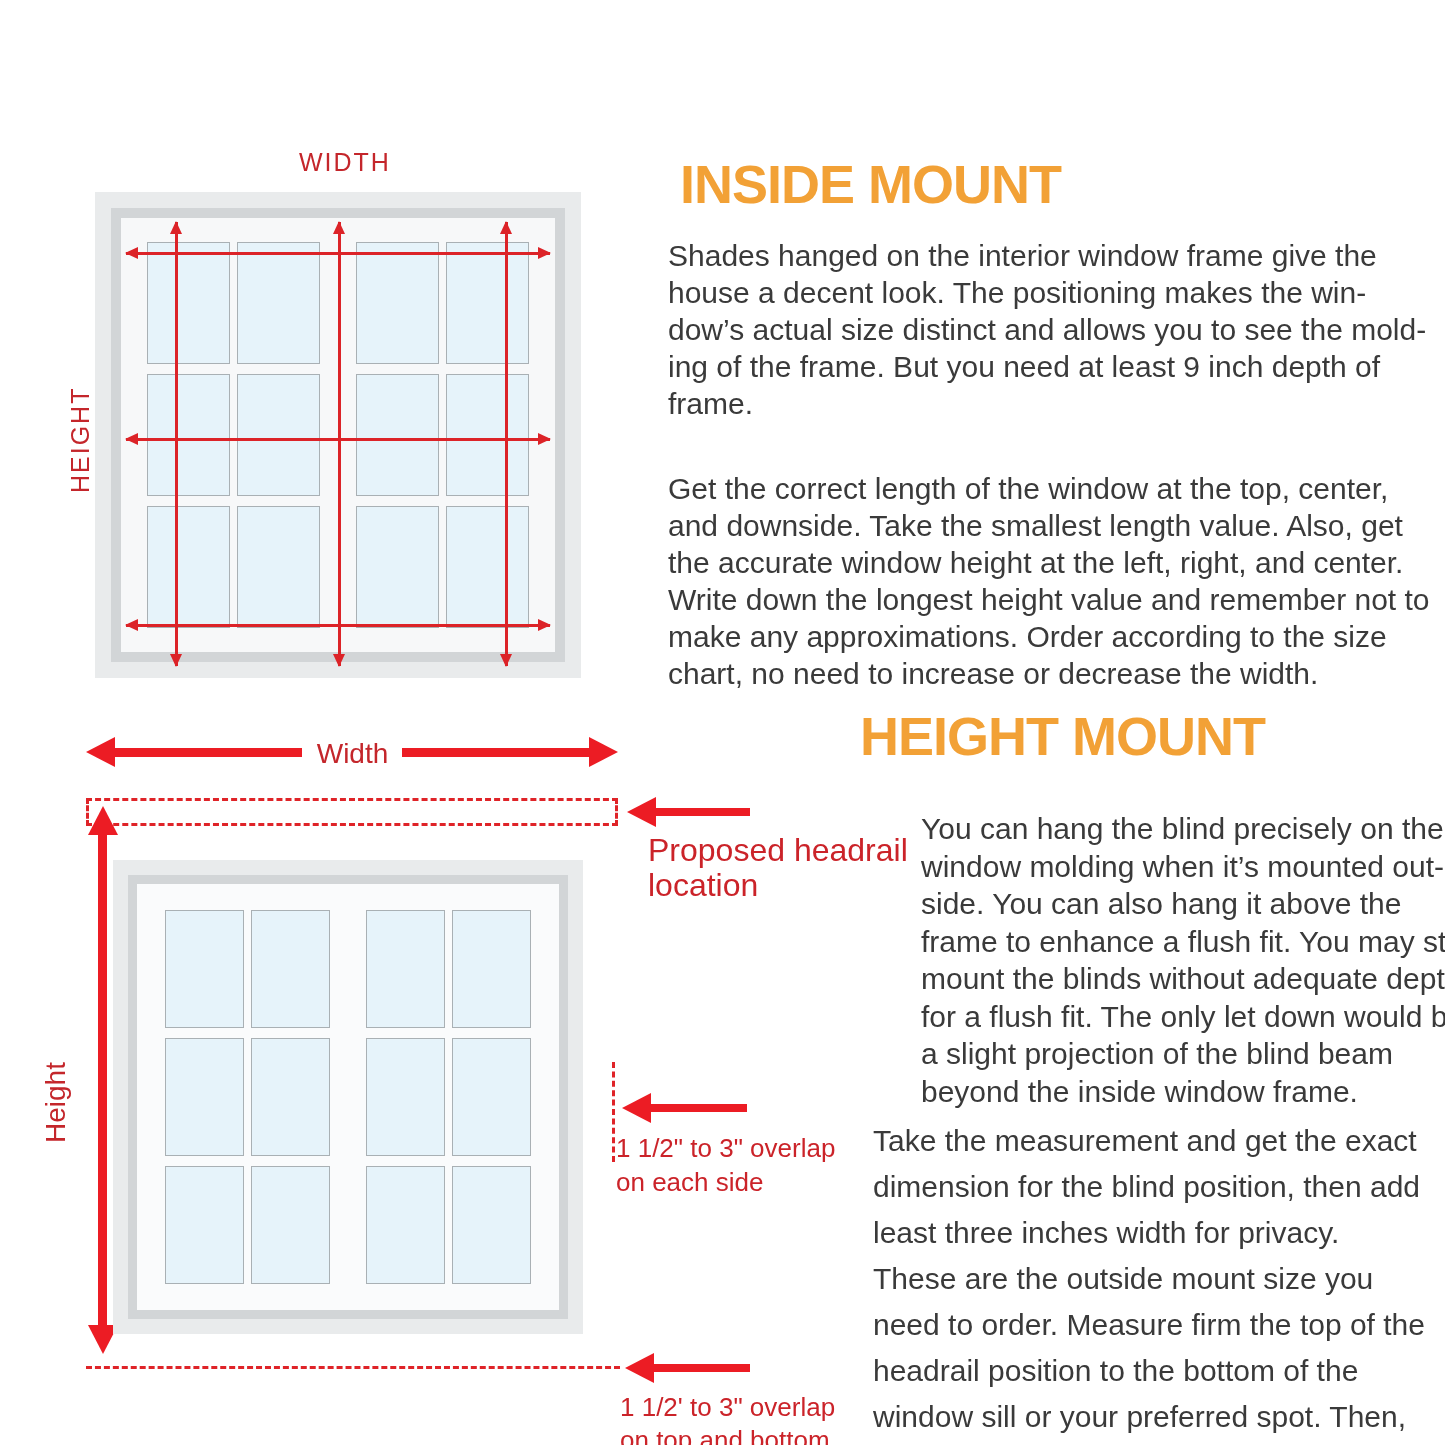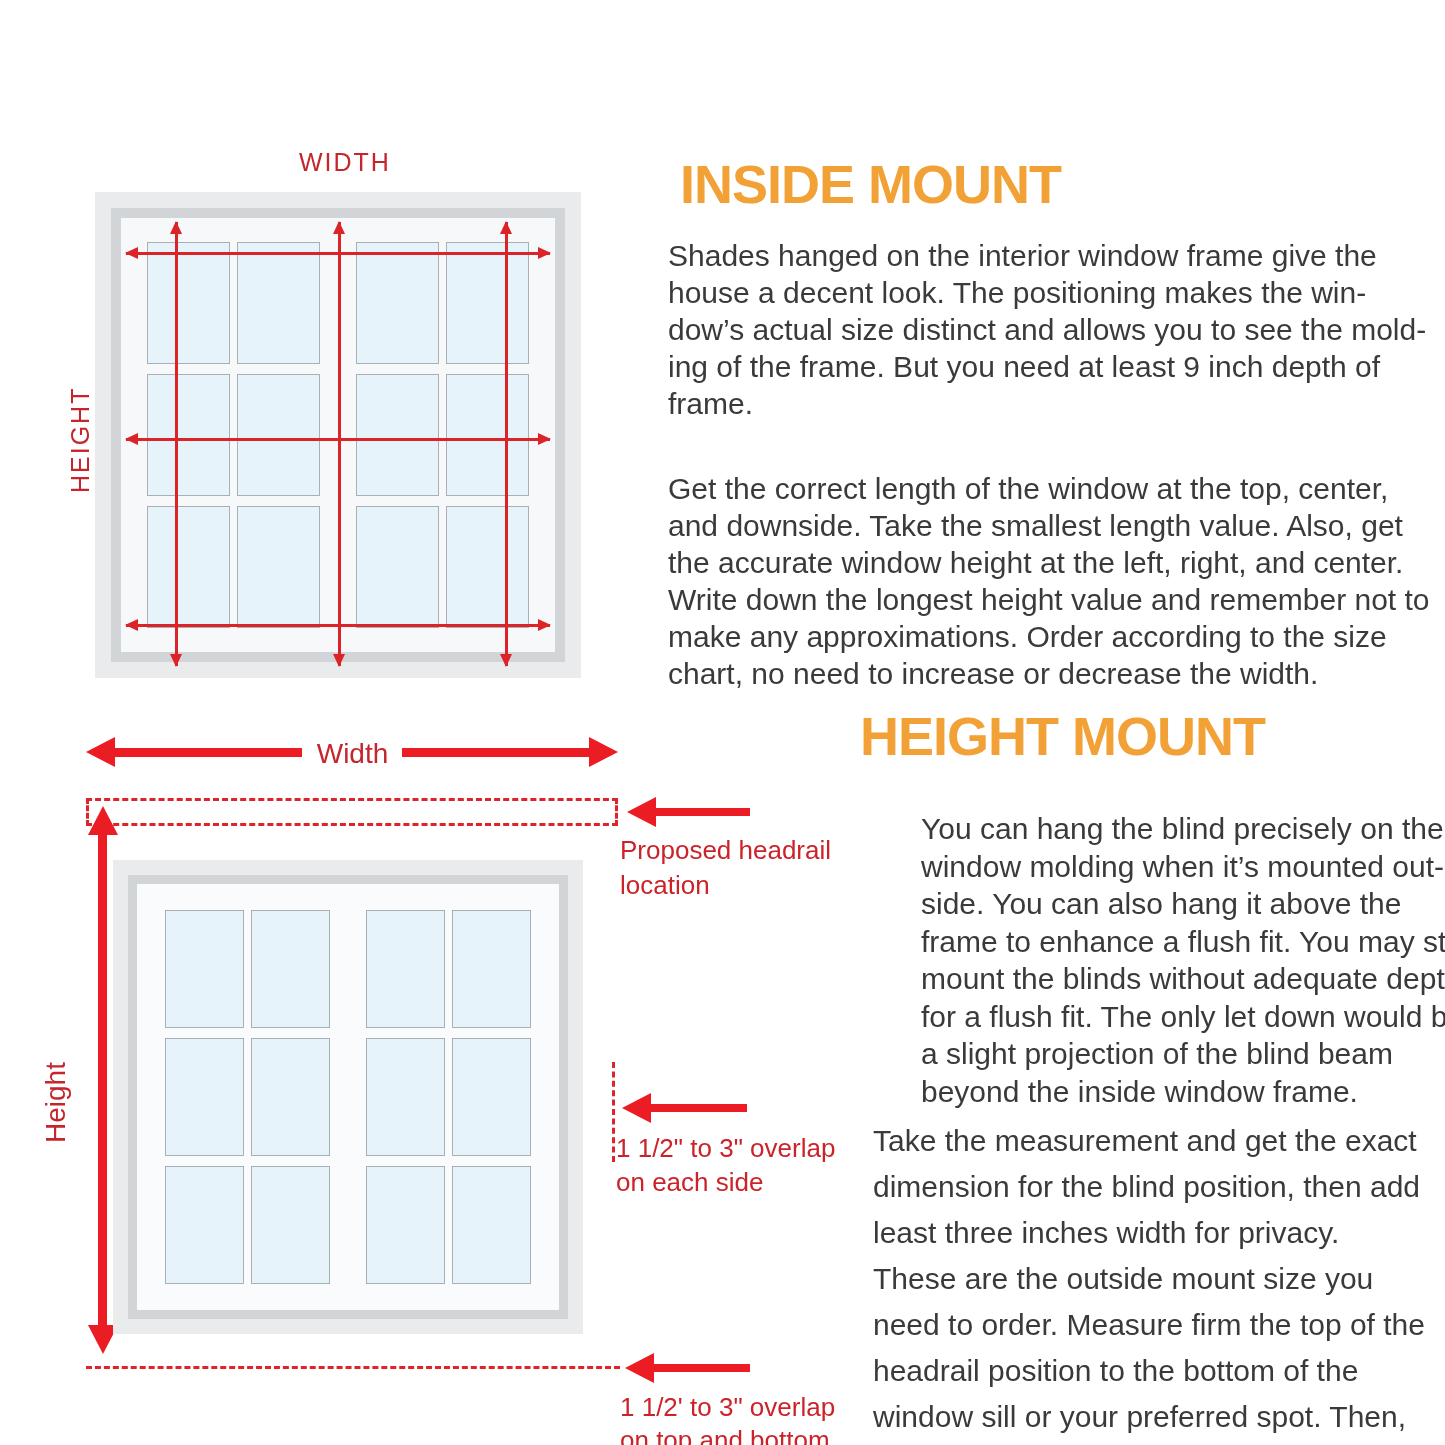--- a/index.html
+++ b/index.html
@@ -149,21 +149,21 @@
 
   <div class="tri-left" style="left:86px;  top:737px;"></div>
   <div class="shaft-h" style="left:112px; top:748px; width:190px; height:9px;"></div>
   <div class="red-label" style="left:305px; top:738px; width:95px; text-align:center;">Width</div>
   <div class="shaft-h" style="left:402px; top:748px; width:190px; height:9px;"></div>
   <div class="tri-right" style="left:589px; top:737px;"></div>
 
   <div class="dash-rect" style="left:86px; top:798px; width:532px; height:28px;"></div>
   <div class="tri-left" style="left:627px; top:797px;"></div>
   <div class="shaft-h" style="left:653px; top:808px; width:97px; height:8px;"></div>
-  <div class="red-note" style="left:620px; top:833px; font-size:26px; line-height:35px;">Proposed headrail
+  <div class="red-note" style="left:648px; top:833px; font-size:32px; line-height:35px;">Proposed headrail
 location</div>
 
   <div class="tri-up" style="left:88px; top:806px;"></div>
   <div class="shaft-v" style="left:98px; top:833px; width:9px; height:494px;"></div>
   <div class="tri-down" style="left:88px; top:1325px;"></div>
   <div class="red-label-vert" style="left:40px; top:1018px; height:125px;">Height</div>
 
   <div class="window" style="left:113px; top:860px; width:470px; height:474px; padding:15px;">
     <div class="bevel" style="padding:9px;">
       <div class="sash-area" style="background:#FAFBFC; padding:26px 28px;">

